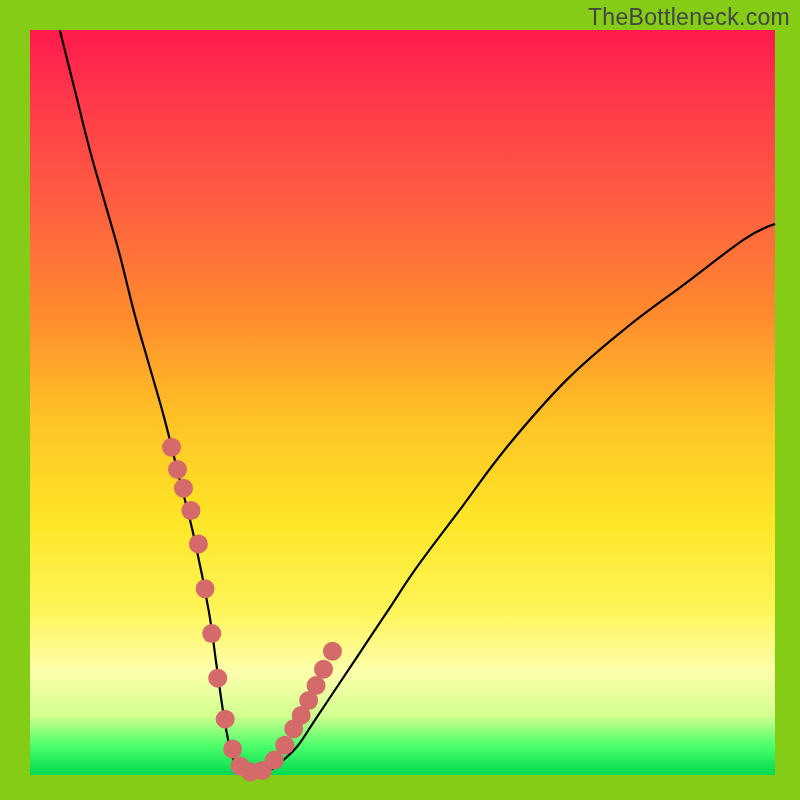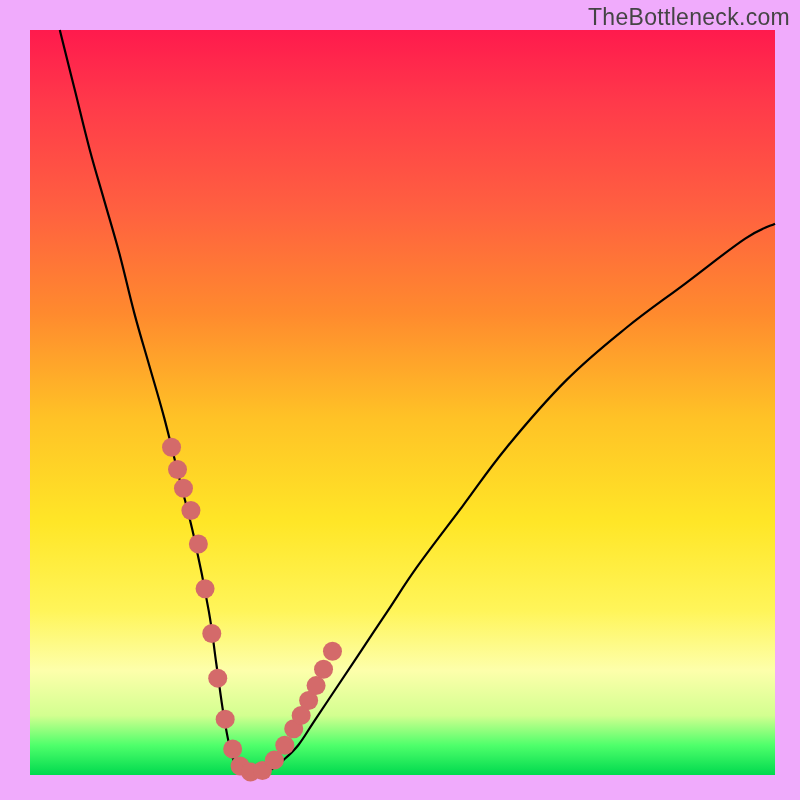--- a/index.html
+++ b/index.html
@@ -7,21 +7,21 @@
     padding: 0;
     width: 800px;
     height: 800px;
     overflow: hidden;
     font-family: Arial, Helvetica, sans-serif;
   }
   .chart-container {
     position: relative;
     width: 800px;
     height: 800px;
-    background: #f0abfc;
+    background: #84cc16;
   }
   .plot-area {
     position: absolute;
     left: 30px;
     top: 30px;
     width: 745px;
     height: 745px;
     background: linear-gradient(to bottom,
       #ff1a4d 0%,
       #ff3a4a 10%,

